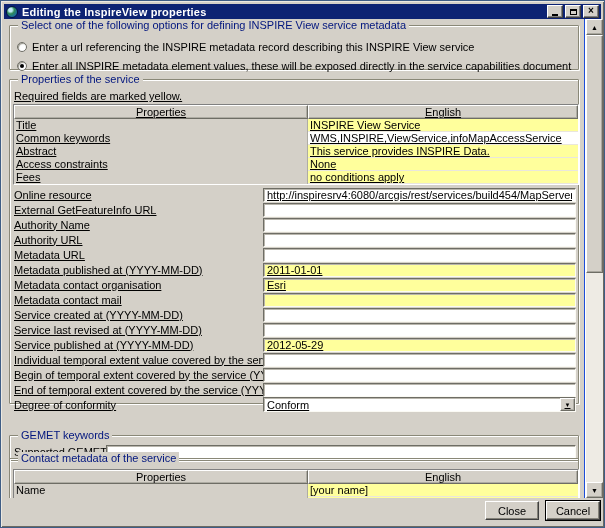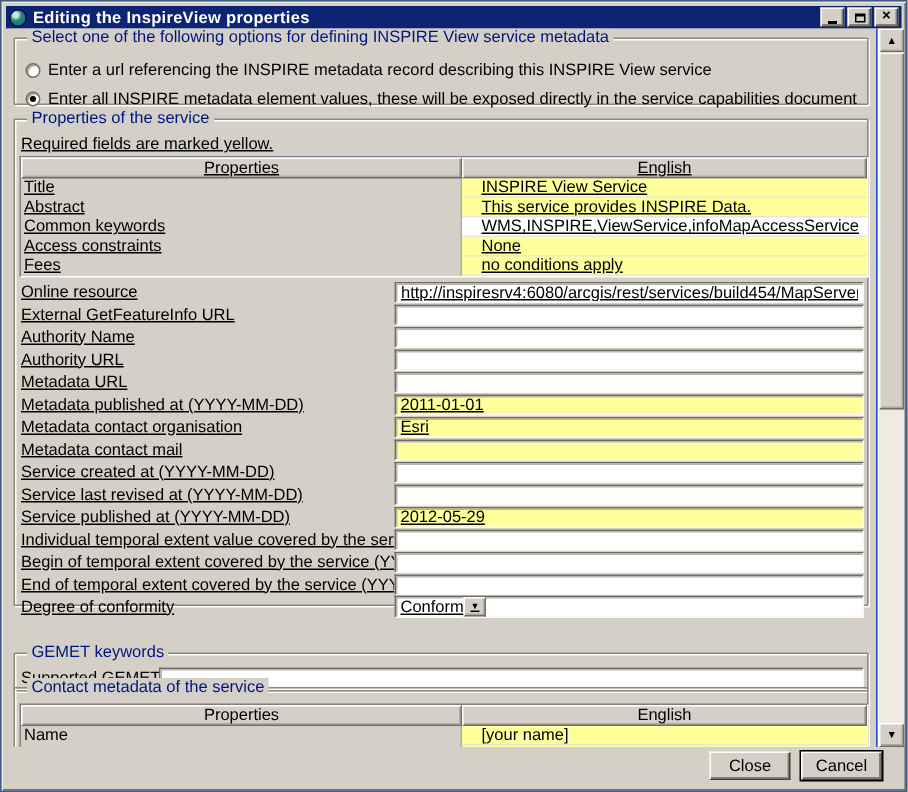--- a/index.html
+++ b/index.html
@@ -104,53 +104,53 @@
     border:1px solid; border-color:#808080 #fff #fff #808080;
   }
   .trow { display:grid; grid-template-columns:294px 1fr; }
   .hcell {
     height:14px; background:#d4d0c8; text-align:center; font-size:11px;
     border:1px solid; border-color:#fff #6e6d65 #6e6d65 #fff;
     box-shadow: inset -1px -1px 0 #aeaca3;
     overflow:hidden; line-height:13px;
   }
   .pcell { height:13px; padding:0 2px; border-right:1px solid #aeaca3; line-height:13px; white-space:nowrap; overflow:hidden; }
-  .vcell { height:13px; padding:0 13px; background:#fff; line-height:13px; border-bottom:1px solid #e9e6dd; white-space:nowrap; overflow:hidden; }
+  .vcell { height:13px; padding:0 2px; background:#fff; line-height:13px; border-bottom:1px solid #e9e6dd; white-space:nowrap; overflow:hidden; }
   .vcell.req { background:var(--req,#ffff9c); }
 
   
   #fields { margin-top:2px; }
   .frow { display:flex; align-items:center; height:15px; padding-left:4px; }
   .flabel { width:249px; flex:0 0 auto; white-space:nowrap; overflow:hidden; }
   .tb {
     flex:1 1 auto; height:14px; margin-right:2px; padding:0 3px;
     background:#fff; border:1px solid; border-color:#6e6d65 #fbfaf4 #fbfaf4 #6e6d65;
     box-shadow: inset 1px 1px 0 #b9b6ad;
     font-size:11px; color:#000; min-width:0;
   }
   .tb.req { background:var(--req,#ffff9c); }
   .fselect {
     flex:1 1 auto; height:15px; margin-right:2px;
     background:#fff; border:1px solid; border-color:#6e6d65 #fbfaf4 #fbfaf4 #6e6d65;
     box-shadow: inset 1px 1px 0 #b9b6ad;
-    display:flex; align-items:center; justify-content:flex-start; padding-left:3px;
+    display:flex; align-items:center; justify-content:space-between; padding-left:3px;
   }
   .dd-btn {
     width:15px; height:13px; background:#d4d0c8;
     border:1px solid; border-color:#fff #6e6d65 #6e6d65 #fff;
     box-shadow: inset -1px -1px 0 #aeaca3;
     font-size:6px; display:flex; align-items:center; justify-content:center;
   }
 
   
   .gemet-row { display:flex; align-items:center; height:15px; margin-top:8px; padding-left:4px; }
   .gemet-label { width:92px; flex:0 0 auto; white-space:nowrap; }
 
   
-  .footer { position:absolute; left:0; bottom:7px; right:16px; display:flex; justify-content:flex-end; gap:7px; }
+  .footer { position:absolute; left:0; bottom:7px; right:4px; display:flex; justify-content:flex-end; gap:7px; }
   .btn {
     height:19px; min-width:54px; background:#d4d0c8; color:#000; font-size:11px;
     border:1px solid; border-color:#fff #404040 #404040 #fff;
     box-shadow: inset -1px -1px 0 #848279;
     padding:0 6px; cursor:default;
   }
   .btn.default { outline:1px solid #000; }
 </style>
 </head>
 <body>
@@ -196,26 +196,26 @@
         <div class="ptable" id="ptable">
             <div class="trow">
               <div class="hcell">Properties</div>
               <div class="hcell">English</div>
             </div>
             <div class="trow">
               <div class="pcell">Title</div>
               <div class="vcell req">INSPIRE View Service</div>
             </div>
             <div class="trow">
+              <div class="pcell">Common keywords</div>
+              <div class="vcell">WMS,INSPIRE,ViewService,infoMapAccessService</div>
+            </div>
+            <div class="trow">
               <div class="pcell">Abstract</div>
               <div class="vcell req">This service provides INSPIRE Data.</div>
-            </div>
-            <div class="trow">
-              <div class="pcell">Common keywords</div>
-              <div class="vcell">WMS,INSPIRE,ViewService,infoMapAccessService</div>
             </div>
             <div class="trow">
               <div class="pcell">Access constraints</div>
               <div class="vcell req">None</div>
             </div>
             <div class="trow">
               <div class="pcell">Fees</div>
               <div class="vcell req">no conditions apply</div>
             </div>
           </div>

